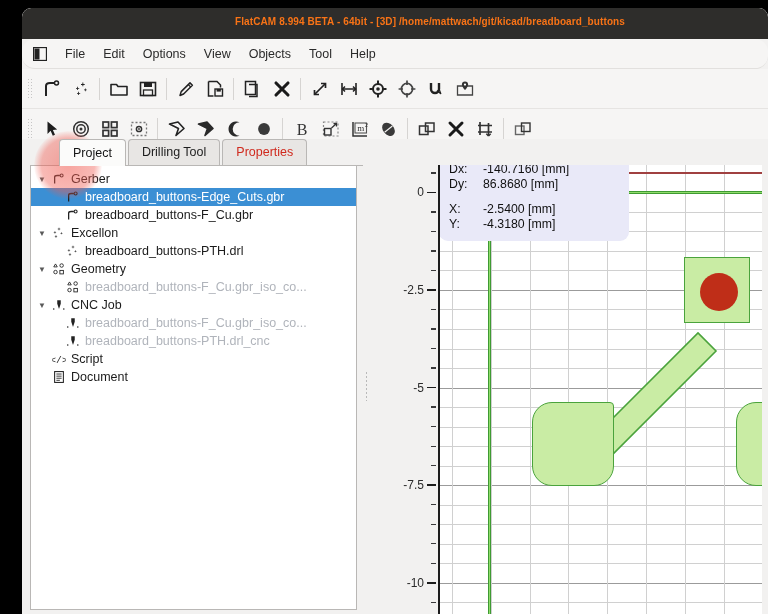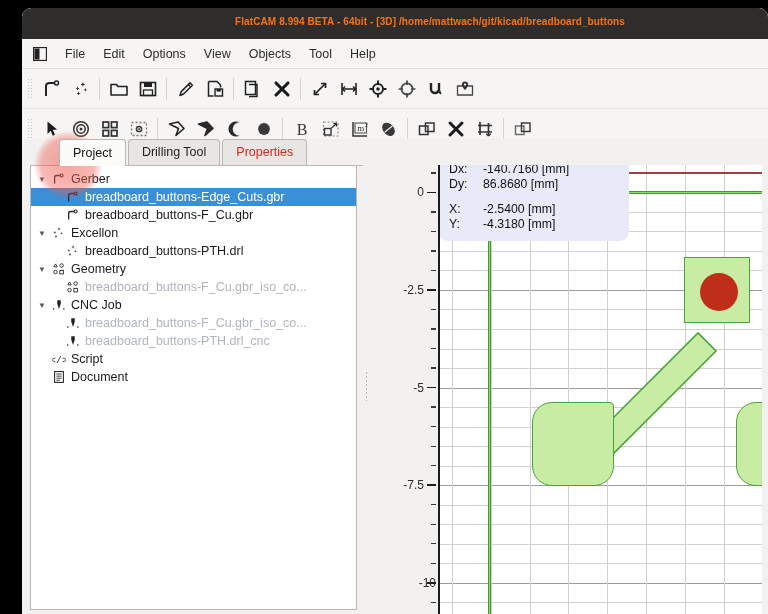--- a/index.html
+++ b/index.html
@@ -9,21 +9,21 @@
   
   .window{position:absolute;left:22px;top:8px;width:746px;height:606px;
           background:#f2f1f0;border-top-left-radius:9px;border-top-right-radius:9px;overflow:hidden;}
   .titlebar{height:31px;background:#2e2d2b;border-top-left-radius:9px;border-top-right-radius:9px;
             display:flex;align-items:center;justify-content:center;position:relative;}
   .title-text{color:#f97316;font-size:10px;font-weight:bold;white-space:nowrap;
               position:absolute;left:213px;top:8px;letter-spacing:.1px;}
 
   
   .menubar{height:29px;background:#f6f5f4;display:flex;align-items:center;padding-left:5px;
-           border-bottom:1px solid #e2e0de;}
+           border-bottom:1px solid #e2e0de;border-radius:13px;}
   .menu-icon{width:18px;height:18px;margin:0 7px 0 4px;display:flex;align-items:center;justify-content:center;}
   .menu-item{font-size:12.5px;color:#2a2a2a;padding:3px 9px;white-space:nowrap;}
 
   
   .toolbar{height:39px;background:#f6f5f4;display:flex;align-items:center;border-bottom:1px solid #e6e4e2;}
   .toolbar.second{border-bottom:1px solid #d8d6d4;}
   .grip{width:7px;height:22px;margin:0 3px 0 5px;
         background-image:radial-gradient(#bdbdbd 40%,transparent 41%);
         background-size:3px 3px;background-position:0 0;opacity:.85;}
   .tbtn{width:29px;height:29px;display:flex;align-items:center;justify-content:center;}
@@ -497,21 +497,21 @@
             <div id="yaxis-host" style="position:absolute;left:0;top:0;width:64px;height:100%;">
                 <div class="ytick-major" style="top: 26.5304px;"></div>
                 <div class="ytick-lbl" style="top: 27.3304px; right: 14px;">0</div>
                 <div class="ytick-major" style="top: 124.139px;"></div>
                 <div class="ytick-lbl" style="top: 124.939px; right: 14px;">-2.5</div>
                 <div class="ytick-major" style="top: 221.748px;"></div>
                 <div class="ytick-lbl" style="top: 222.548px; right: 14px;">-5</div>
                 <div class="ytick-major" style="top: 319.357px;"></div>
                 <div class="ytick-lbl" style="top: 320.157px; right: 14px;">-7.5</div>
                 <div class="ytick-major" style="top: 416.965px;"></div>
-                <div class="ytick-lbl" style="top: 417.765px; right: 2px;">-10</div>
+                <div class="ytick-lbl" style="top: 417.765px; right: 14px;">-10</div>
                 <div class="ytick-minor" style="top: 7.2087px;"></div>
                 <div class="ytick-minor" style="top: 46.2522px;"></div>
                 <div class="ytick-minor" style="top: 65.7739px;"></div>
                 <div class="ytick-minor" style="top: 85.2957px;"></div>
                 <div class="ytick-minor" style="top: 104.817px;"></div>
                 <div class="ytick-minor" style="top: 143.861px;"></div>
                 <div class="ytick-minor" style="top: 163.383px;"></div>
                 <div class="ytick-minor" style="top: 182.904px;"></div>
                 <div class="ytick-minor" style="top: 202.426px;"></div>
                 <div class="ytick-minor" style="top: 241.47px;"></div>

